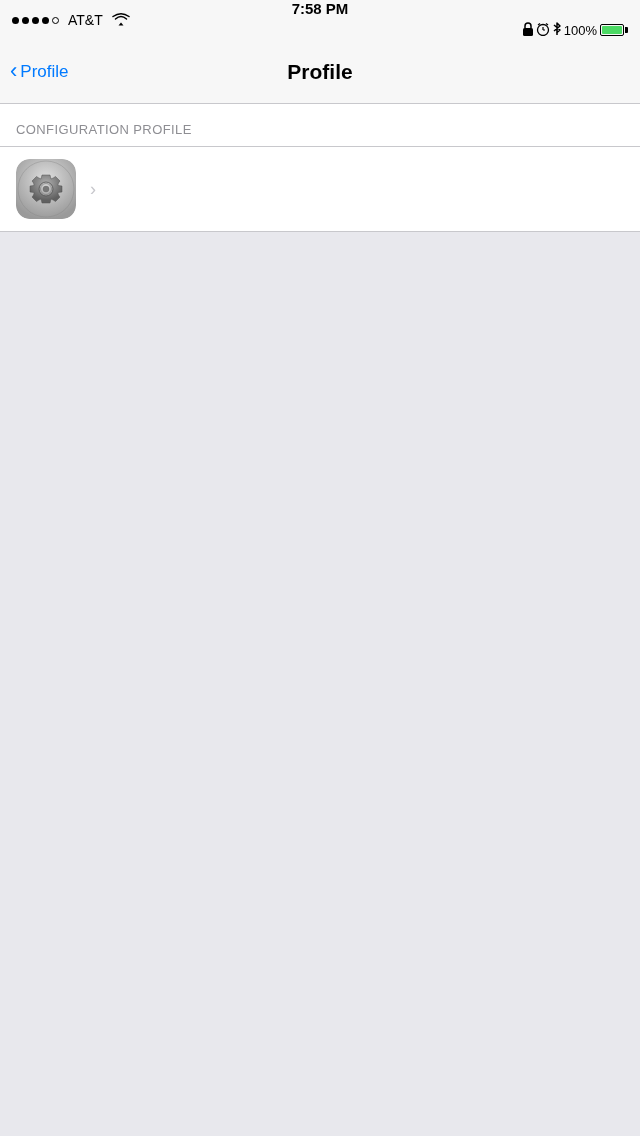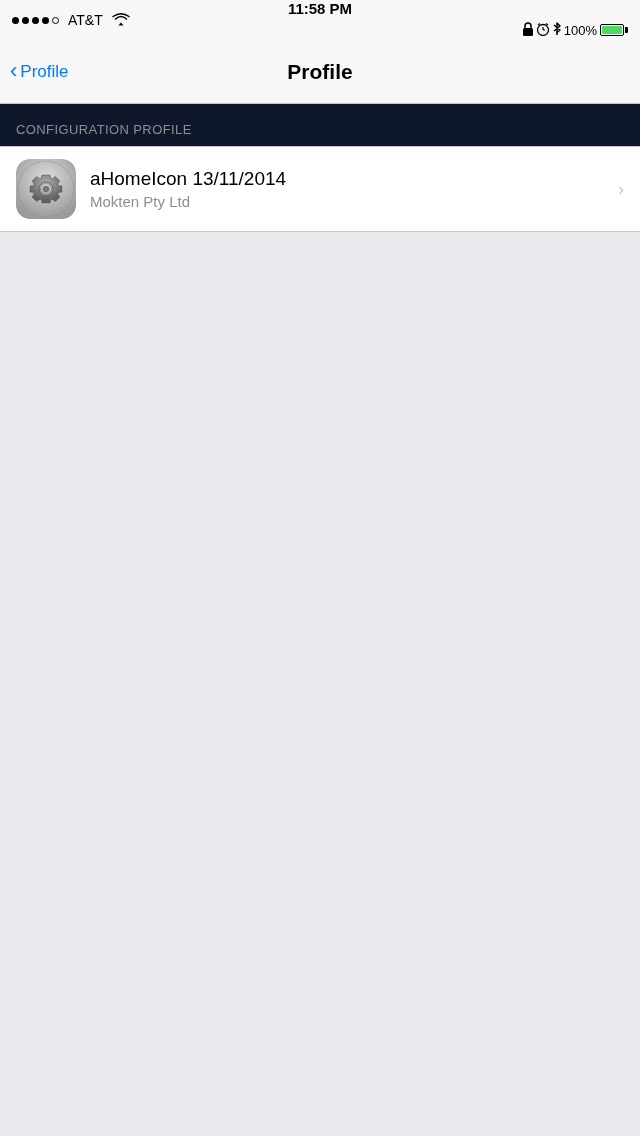--- a/index.html
+++ b/index.html
@@ -149,21 +149,21 @@
 
     .nav-title {
       font-size: 21px;
       font-weight: 600;
       color: #000;
     }
 
     
     .section-header {
       padding: 16px 16px 8px 16px;
-      background: #0f172a;
+      background: #ffffff;
     }
 
     .section-header-text {
       font-size: 13px;
       color: #8e8e93;
       font-weight: 400;
       letter-spacing: 0.4px;
       text-transform: uppercase;
     }
 
@@ -242,21 +242,21 @@
     <span class="carrier-text">AT&amp;T</span>
     <span class="wifi-icon">
       <svg width="18" height="14" viewBox="0 0 18 14">
         <path d="M9 10.5 L11.5 13.5 L6.5 13.5 Z" fill="#000"></path>
         <path d="M3.5 7 Q9 2 14.5 7" fill="none" stroke="#000" stroke-width="1.5" stroke-linecap="round"></path>
         <path d="M1 4.5 Q9 -1 17 4.5" fill="none" stroke="#000" stroke-width="1.5" stroke-linecap="round"></path>
       </svg>
     </span>
   </div>
 
-  <div class="status-center">11:58 PM</div>
+  <div class="status-center">7:58 PM</div>
 
   <div class="status-right">
 
     <span>
       <svg width="12" height="14" viewBox="0 0 12 14">
         <rect x="1" y="6" width="10" height="8" rx="1.5" fill="#000"></rect>
         <path d="M3 6 V4 Q3 1 6 1 Q9 1 9 4 V6" fill="none" stroke="#000" stroke-width="1.5"></path>
       </svg>
     </span>
 
@@ -329,22 +329,18 @@
             <circle r="7" fill="url(#bg-grad)" stroke="#505050" stroke-width="0.8"></circle>
 
             <circle r="5.5" fill="none" stroke="#707070" stroke-width="0.5"></circle>
             <circle r="3" fill="#787878" stroke="#505050" stroke-width="0.3"></circle>
           </g>
 
           <circle cx="30" cy="30" r="28" fill="none" stroke="#888" stroke-width="0.8" opacity="0.5"></circle>
         </svg>
       </div>
 
-      <div class="row-content">
-        <div class="row-title">aHomeIcon 13/11/2014</div>
-        <div class="row-subtitle">Mokten Pty Ltd</div>
-      </div>
 
       <span class="row-chevron">›</span>
     </div>
   </div>
 
 </div>
 
 </body></html>

